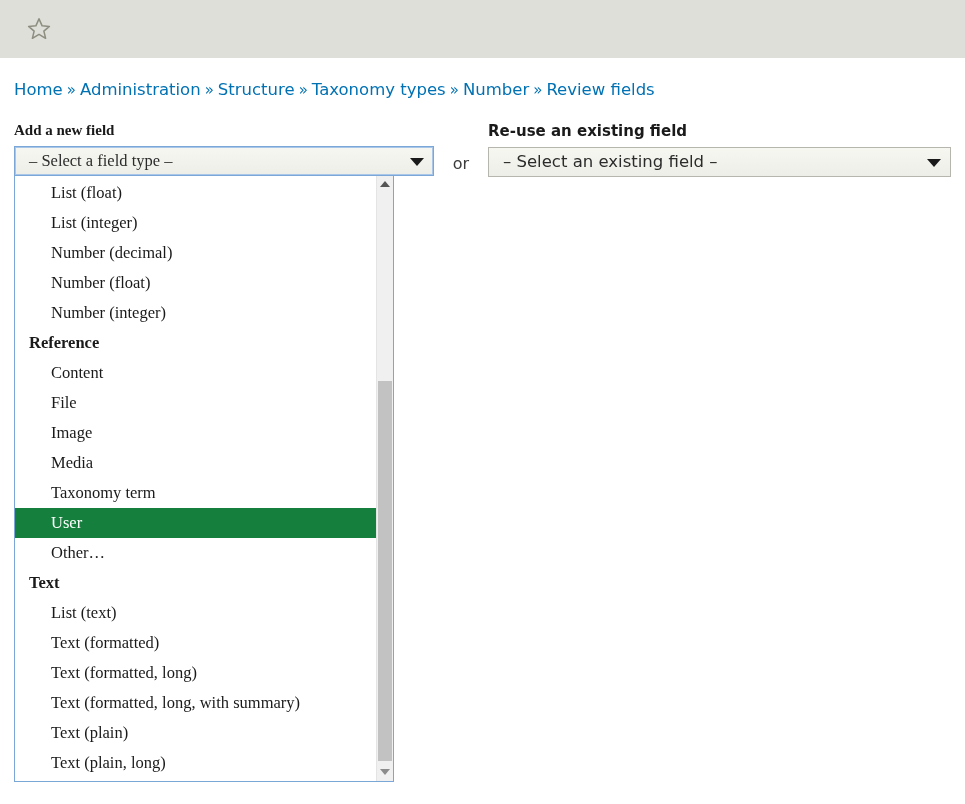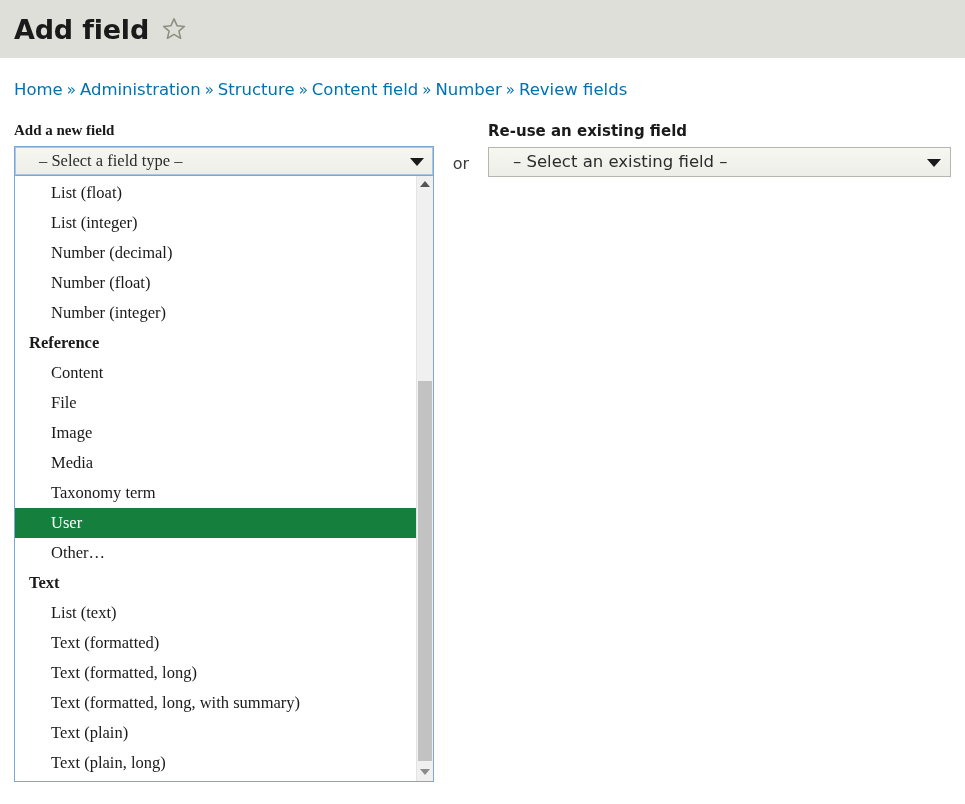--- a/index.html
+++ b/index.html
@@ -93,21 +93,21 @@
 
   
   .select-box {
     position: relative;
     height: 30px;
     box-sizing: border-box;
     background: linear-gradient(to bottom, #f7f7f2 0%, #eeeee8 100%);
     border: 1px solid #b6b6ae;
     display: flex;
     align-items: center;
-    padding: 0 30px 0 24px;
+    padding: 0 30px 0 14px;
     font-size: 16.5px;
     color: #2b2b2b;
     cursor: default;
   }
   .select-box.focused {
     border: 1px solid #7aa7d8;
     box-shadow: 0 0 0 1px #a9c6e8 inset;
   }
   .select-caret {
     position: absolute;
@@ -117,21 +117,21 @@
     width: 0;
     height: 0;
     border-left: 7px solid transparent;
     border-right: 7px solid transparent;
     border-top: 8px solid #1a1a1a;
   }
 
   
   .option-list {
     position: relative;
-    width: 420px;
+    width: 380px;
     box-sizing: border-box;
     border: 1px solid #7aa7d8;
     border-top: none;
     background: #ffffff;
     height: 606px;
     overflow: hidden;
   }
   .option-list-inner {
     position: absolute;
     top: 0;
@@ -194,30 +194,29 @@
     right: 1px;
     top: 205px;
     height: 380px;
     background: #c2c2c2;
   }
 </style>
 </head>
 <body>
 
 <div class="page-header">
-  <span class="page-title">Add field</span>
   <span class="star-icon">
     <svg width="26" height="26" viewBox="0 0 24 24" aria-hidden="true">
       <polygon points="12,2.6 14.9,9.1 21.6,9.6 16.5,14 18.1,20.6 12,17 5.9,20.6 7.5,14 2.4,9.6 9.1,9.1" fill="none" stroke="#8d8d80" stroke-width="1.4" stroke-linejoin="round"></polygon>
     </svg>
   </span>
 </div>
 
 <div class="breadcrumb">
-  <a href="#">Home</a><span class="crumb-sep">»</span><a href="#">Administration</a><span class="crumb-sep">»</span><a href="#">Structure</a><span class="crumb-sep">»</span><a href="#">Content field</a><span class="crumb-sep">»</span><a href="#">Number</a><span class="crumb-sep">»</span><a href="#">Review fields</a>
+  <a href="#">Home</a><span class="crumb-sep">»</span><a href="#">Administration</a><span class="crumb-sep">»</span><a href="#">Structure</a><span class="crumb-sep">»</span><a href="#">Taxonomy types</a><span class="crumb-sep">»</span><a href="#">Number</a><span class="crumb-sep">»</span><a href="#">Review fields</a>
 </div>
 
 <div class="form-area">
   <div class="columns">
 
     <div class="col-left">
       <label class="field-label">Add a new field</label>
 
       <div class="select-box focused">
         <span>– Select a field type –</span>

